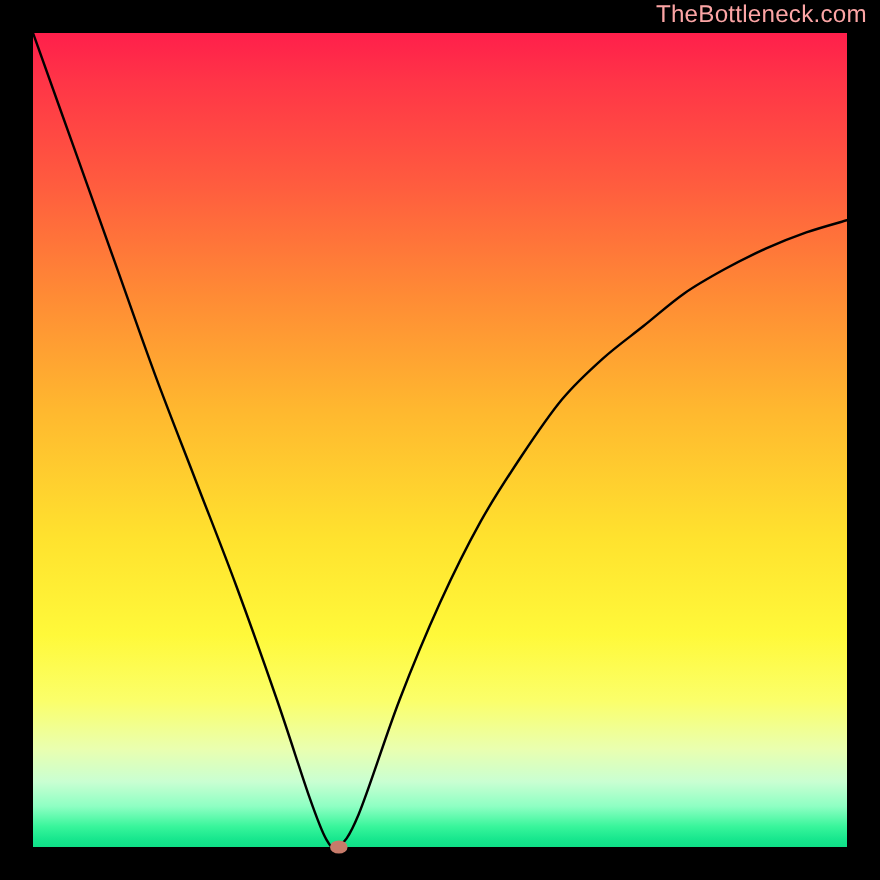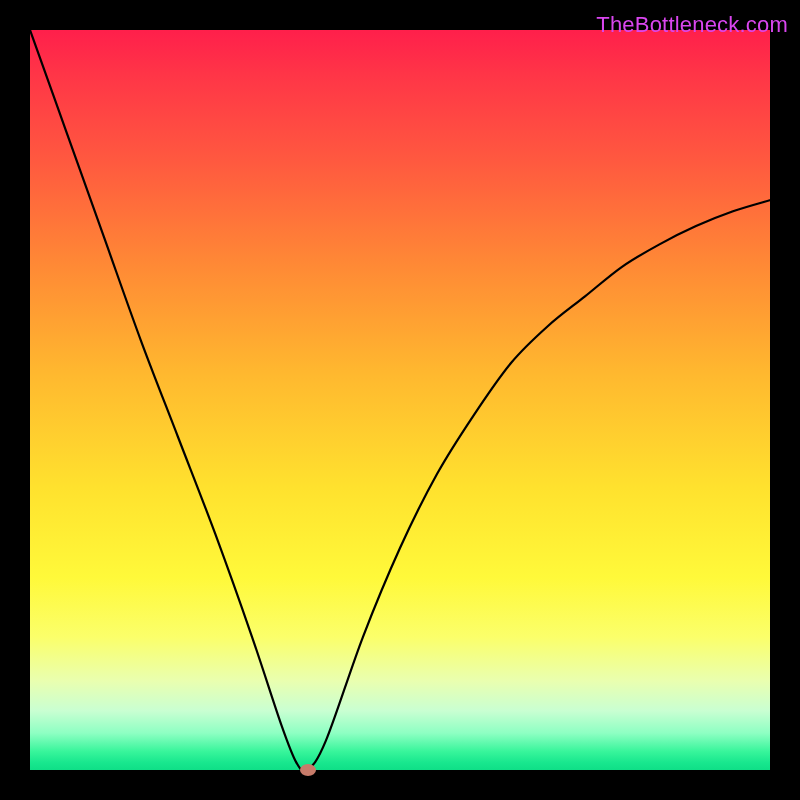--- a/index.html
+++ b/index.html
@@ -12,23 +12,23 @@
     overflow: hidden;
   }
   .outer {
     width: 800px;
     height: 800px;
     background: #000;
     position: relative;
   }
   .watermark {
     position: absolute;
-    top: 12px;
+    top: 0;
     right: 12px;
-    color: #d946ef;
+    color: #fca5a5;
     font-size: 22px;
     font-weight: 500;
     letter-spacing: 0.2px;
     z-index: 10;
     text-align: center;
   }
   .plot {
     position: absolute;
     left: 30px;
     top: 30px;

